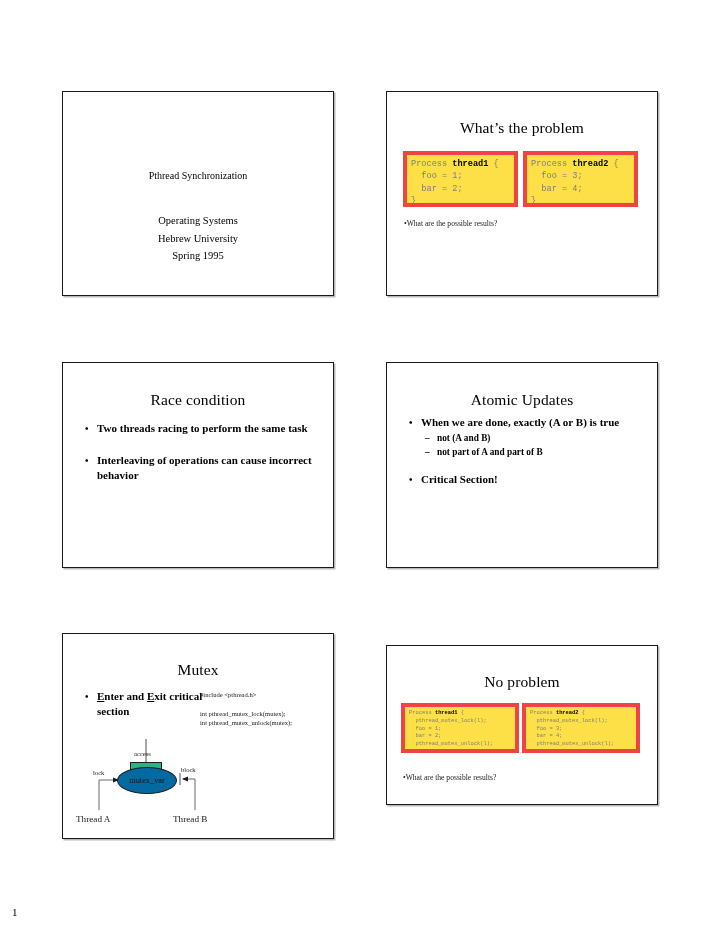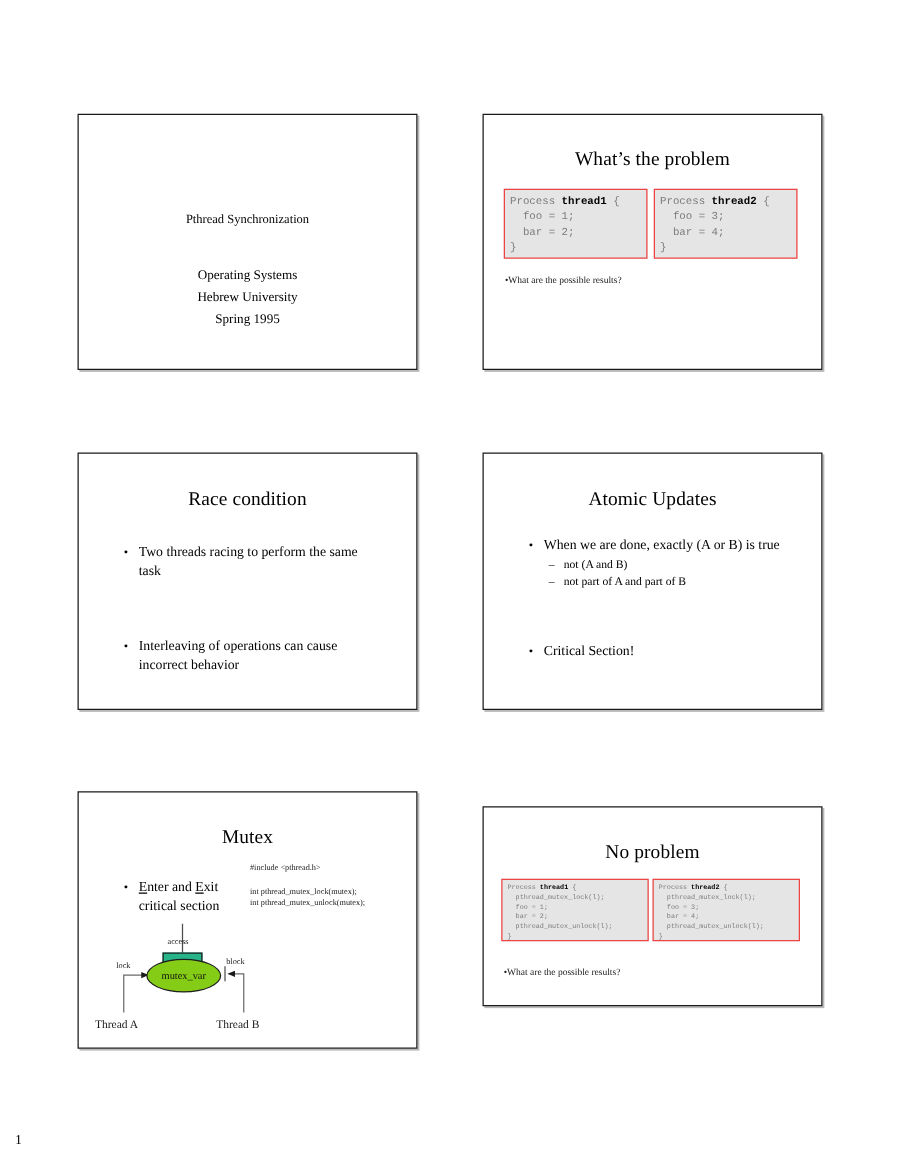--- a/index.html
+++ b/index.html
@@ -60,25 +60,25 @@
     top: 120px;
     text-align: center;
     font-size: 10.5px;
     line-height: 17.5px;
   }
   .s1-sub div { white-space: nowrap; }
 
   
   .codebox {
     position: absolute;
-    border: 1px solid #ef4444;
+    border: 4px solid #ef4444;
     box-sizing: border-box;
     font-family: "Liberation Mono", "DejaVu Sans Mono", monospace;
     color: #7d7d7d;
-    background: #e5e5e5;
+    background: #fde047;
     overflow: hidden;
   }
   .codebox .ln { white-space: pre; }
   .codebox b { color: #000000; font-weight: bold; }
 
   
   .s2-code {
     top: 59px;
     width: 115px;
     height: 56px;
@@ -112,23 +112,24 @@
   .s2-tiny { left: 17px; top: 127px; }
   .s6-tiny { left: 16px; top: 127px; }
 
   
   .bullets {
     position: absolute;
     left: 17px;
     right: 12px;
   }
   ul.lvl1 {
-    margin: 16px;
+    margin: 2px;
     padding: 0;
     list-style: none;
+    font-weight: bold;
   }
   ul.lvl1 > li {
     position: relative;
     padding-left: 15px;
     font-size: 11px;
     line-height: 15px;
     margin-bottom: 0;
   }
   ul.lvl1 > li::before {
     content: "\2022";
@@ -201,21 +202,21 @@
     text-align: center;
     color: #111111;
     margin-top: 36px;
   }
   .dg-ellipse {
     position: absolute;
     left: 44px;
     top: 45px;
     width: 60px;
     height: 27px;
-    background: #84cc16;
+    background: #0369a1;
     border: 1px solid #1f1f1f;
     border-radius: 50%;
     box-sizing: border-box;
     font-size: 8.3px;
     line-height: 26px;
     text-align: center;
     color: #111111;
   }
   .dg-lbl {
     position: absolute;

